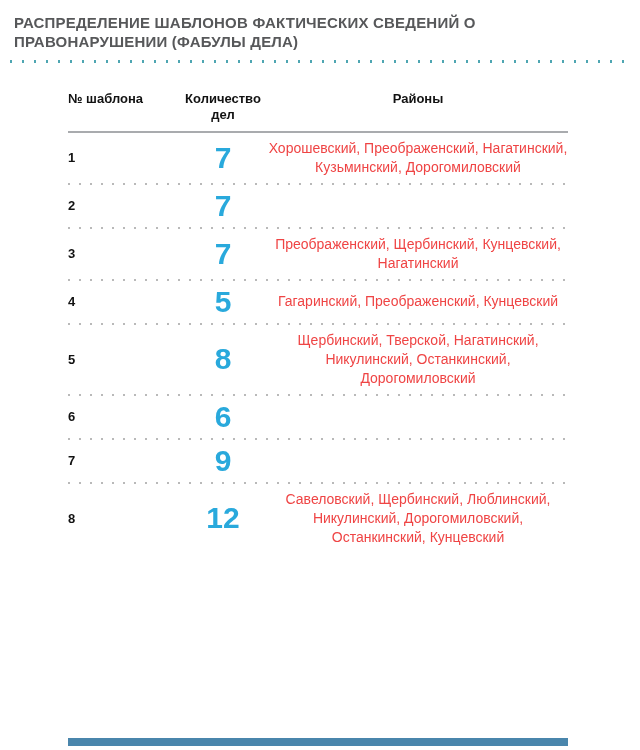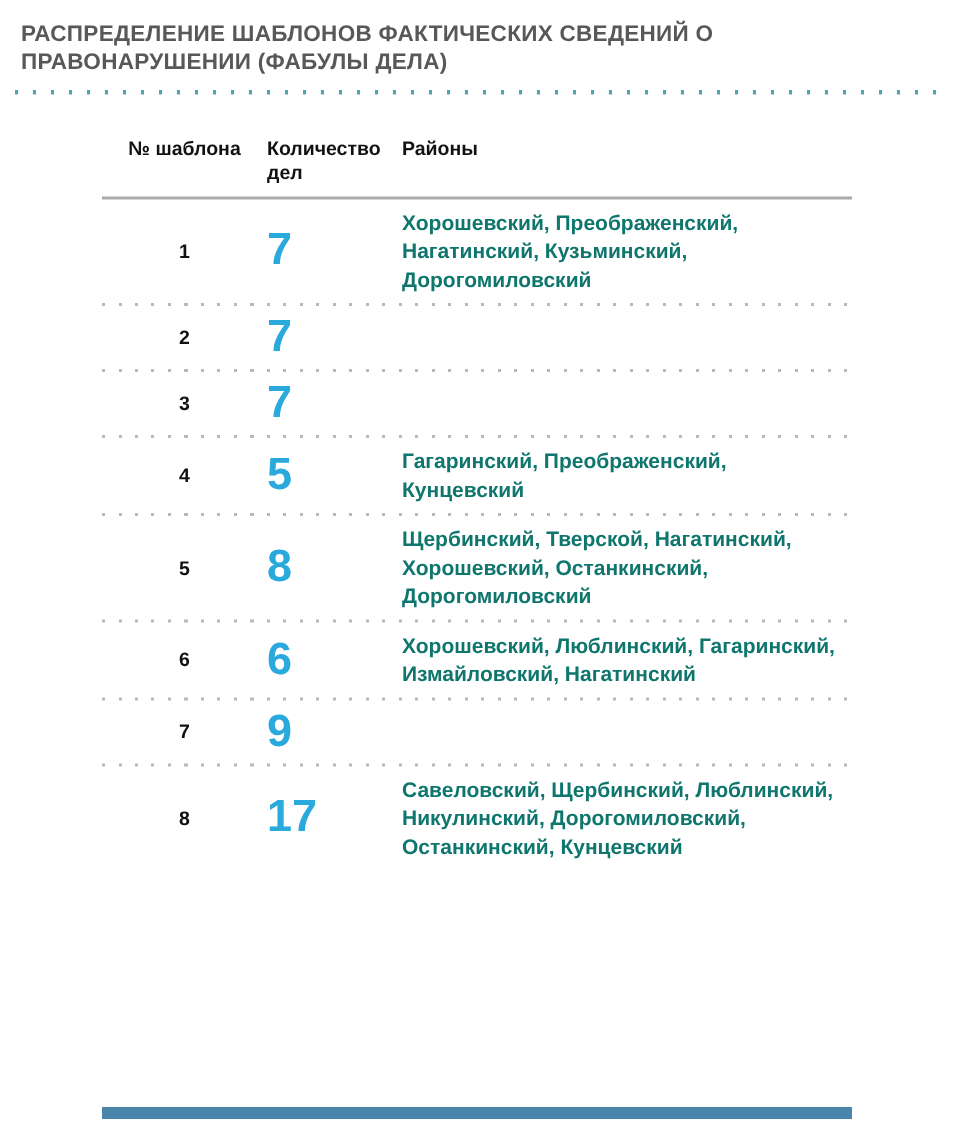--- a/index.html
+++ b/index.html
@@ -32,45 +32,45 @@
     grid-template-columns: 110px 90px 300px;
     align-items: start;
     padding: 6px 0 8px 0;
   }
   .th {
     font-size: 13px;
     font-weight: bold;
     color: #121212;
     line-height: 1.2;
   }
-  .c-num { text-align: center; }
-  .c-count { }
-  .c-dist { text-align: left; }
+  .c-num { text-align: left; }
+  .c-count { text-align: center; }
+  .c-dist { text-align: center; }
   .hline { height: 2px; background: #A9ABAE; }
   .trow {
     display: grid;
     grid-template-columns: 110px 90px 300px;
     align-items: center;
     padding: 6px 0;
   }
   .td.c-num {
     font-size: 13px;
     font-weight: bold;
     color: #121212;
   }
   .td.c-count {
     font-size: 30px;
     font-weight: bold;
     color: #29A9DC;
     line-height: 1;
   }
   .td.c-dist {
     font-size: 14px;
-    font-weight: bold;
-    color: #0f766e;
+    font-weight: normal;
+    color: #ef4444;
     line-height: 19px;
   }
   .dotsep {
     height: 2px;
     background: repeating-linear-gradient(to right, #B9B9B9 0 2px, transparent 2px 11px);
   }
   .bottom-bar {
     position: absolute;
     left: 68px;
     bottom: 4px;
@@ -103,53 +103,53 @@
 
   <div class="trow">
     <div class="td c-num">2</div>
     <div class="td c-count">7</div>
   </div>
   <div class="dotsep"></div>
 
   <div class="trow">
     <div class="td c-num">3</div>
     <div class="td c-count">7</div>
+    <div class="td c-dist">Преображенский, Щербинский, Кунцевский, Нагатинский</div>
   </div>
   <div class="dotsep"></div>
 
   <div class="trow">
     <div class="td c-num">4</div>
     <div class="td c-count">5</div>
     <div class="td c-dist">Гагаринский, Преображенский, Кунцевский</div>
   </div>
   <div class="dotsep"></div>
 
   <div class="trow">
     <div class="td c-num">5</div>
     <div class="td c-count">8</div>
-    <div class="td c-dist">Щербинский, Тверской, Нагатинский, Хорошевский, Останкинский, Дорогомиловский</div>
+    <div class="td c-dist">Щербинский, Тверской, Нагатинский, Никулинский, Останкинский, Дорогомиловский</div>
   </div>
   <div class="dotsep"></div>
 
   <div class="trow">
     <div class="td c-num">6</div>
     <div class="td c-count">6</div>
-    <div class="td c-dist">Хорошевский, Люблинский, Гагаринский, Измайловский, Нагатинский</div>
   </div>
   <div class="dotsep"></div>
 
   <div class="trow">
     <div class="td c-num">7</div>
     <div class="td c-count">9</div>
   </div>
   <div class="dotsep"></div>
 
   <div class="trow">
     <div class="td c-num">8</div>
-    <div class="td c-count">17</div>
+    <div class="td c-count">12</div>
     <div class="td c-dist">Савеловский, Щербинский, Люблинский, Никулинский, Дорогомиловский, Останкинский, Кунцевский</div>
   </div>
 
 </div>
   </div>
 
   <div class="bottom-bar"></div>
 </div>
 
 </body></html>

